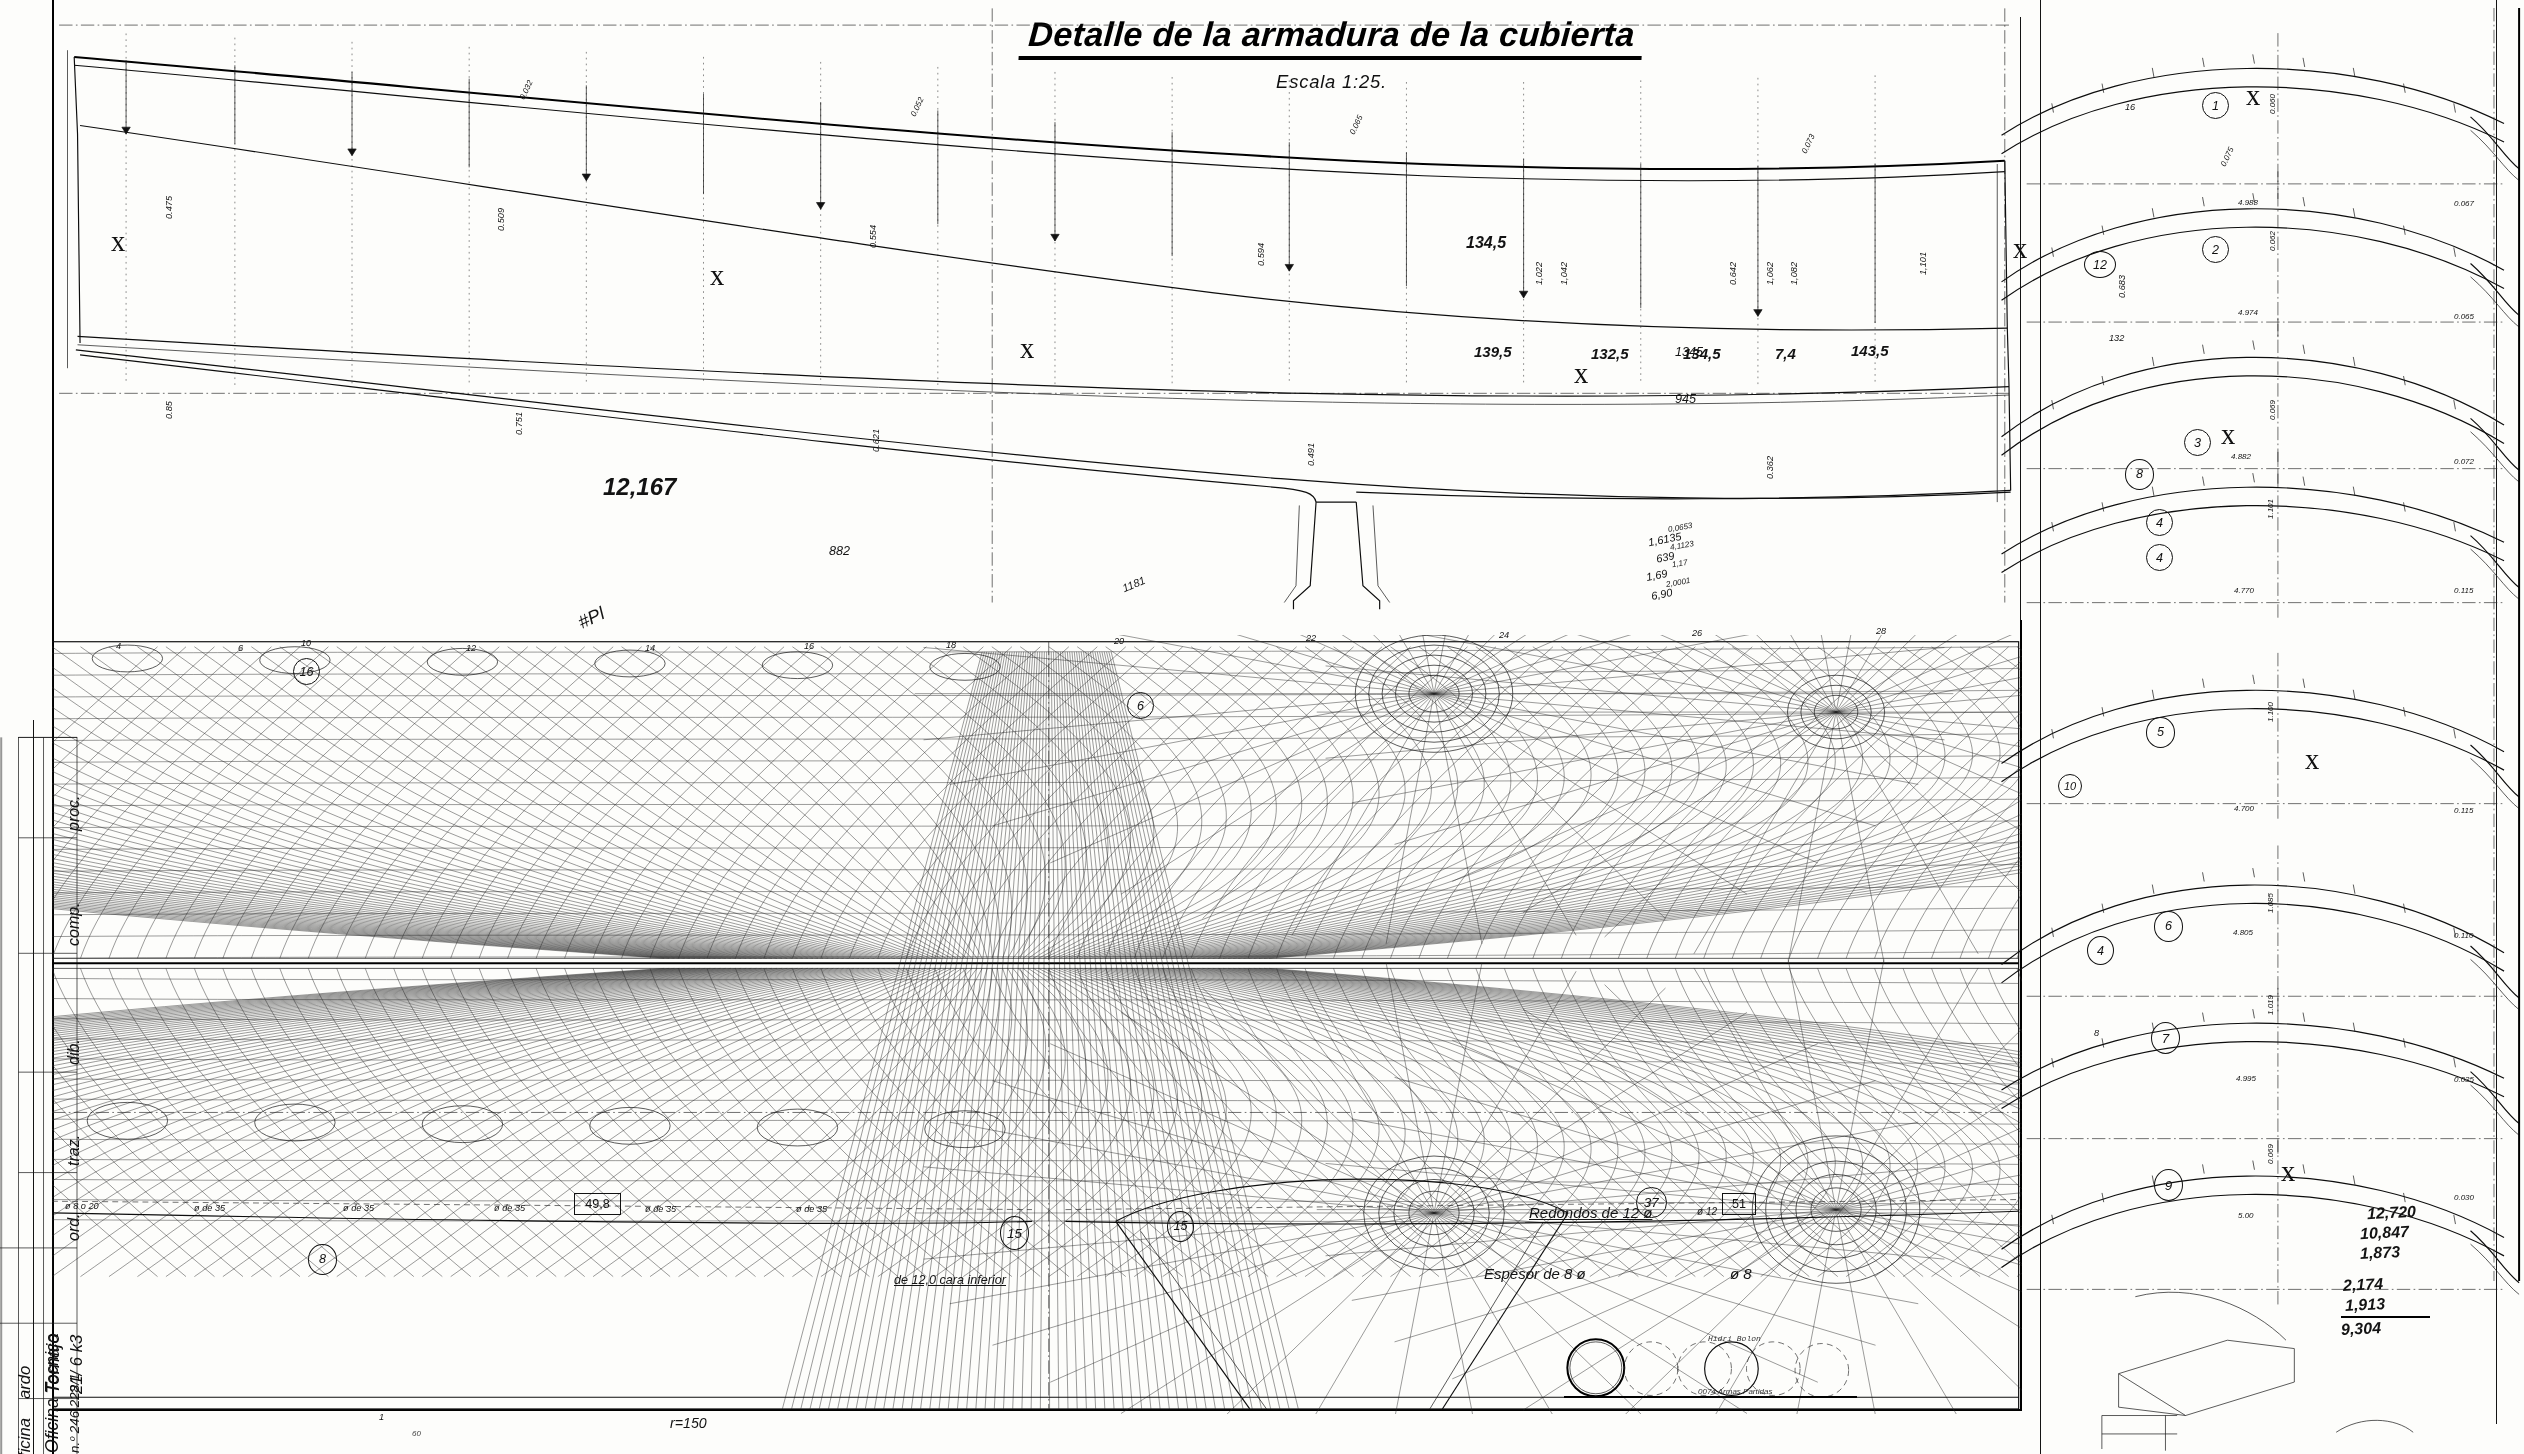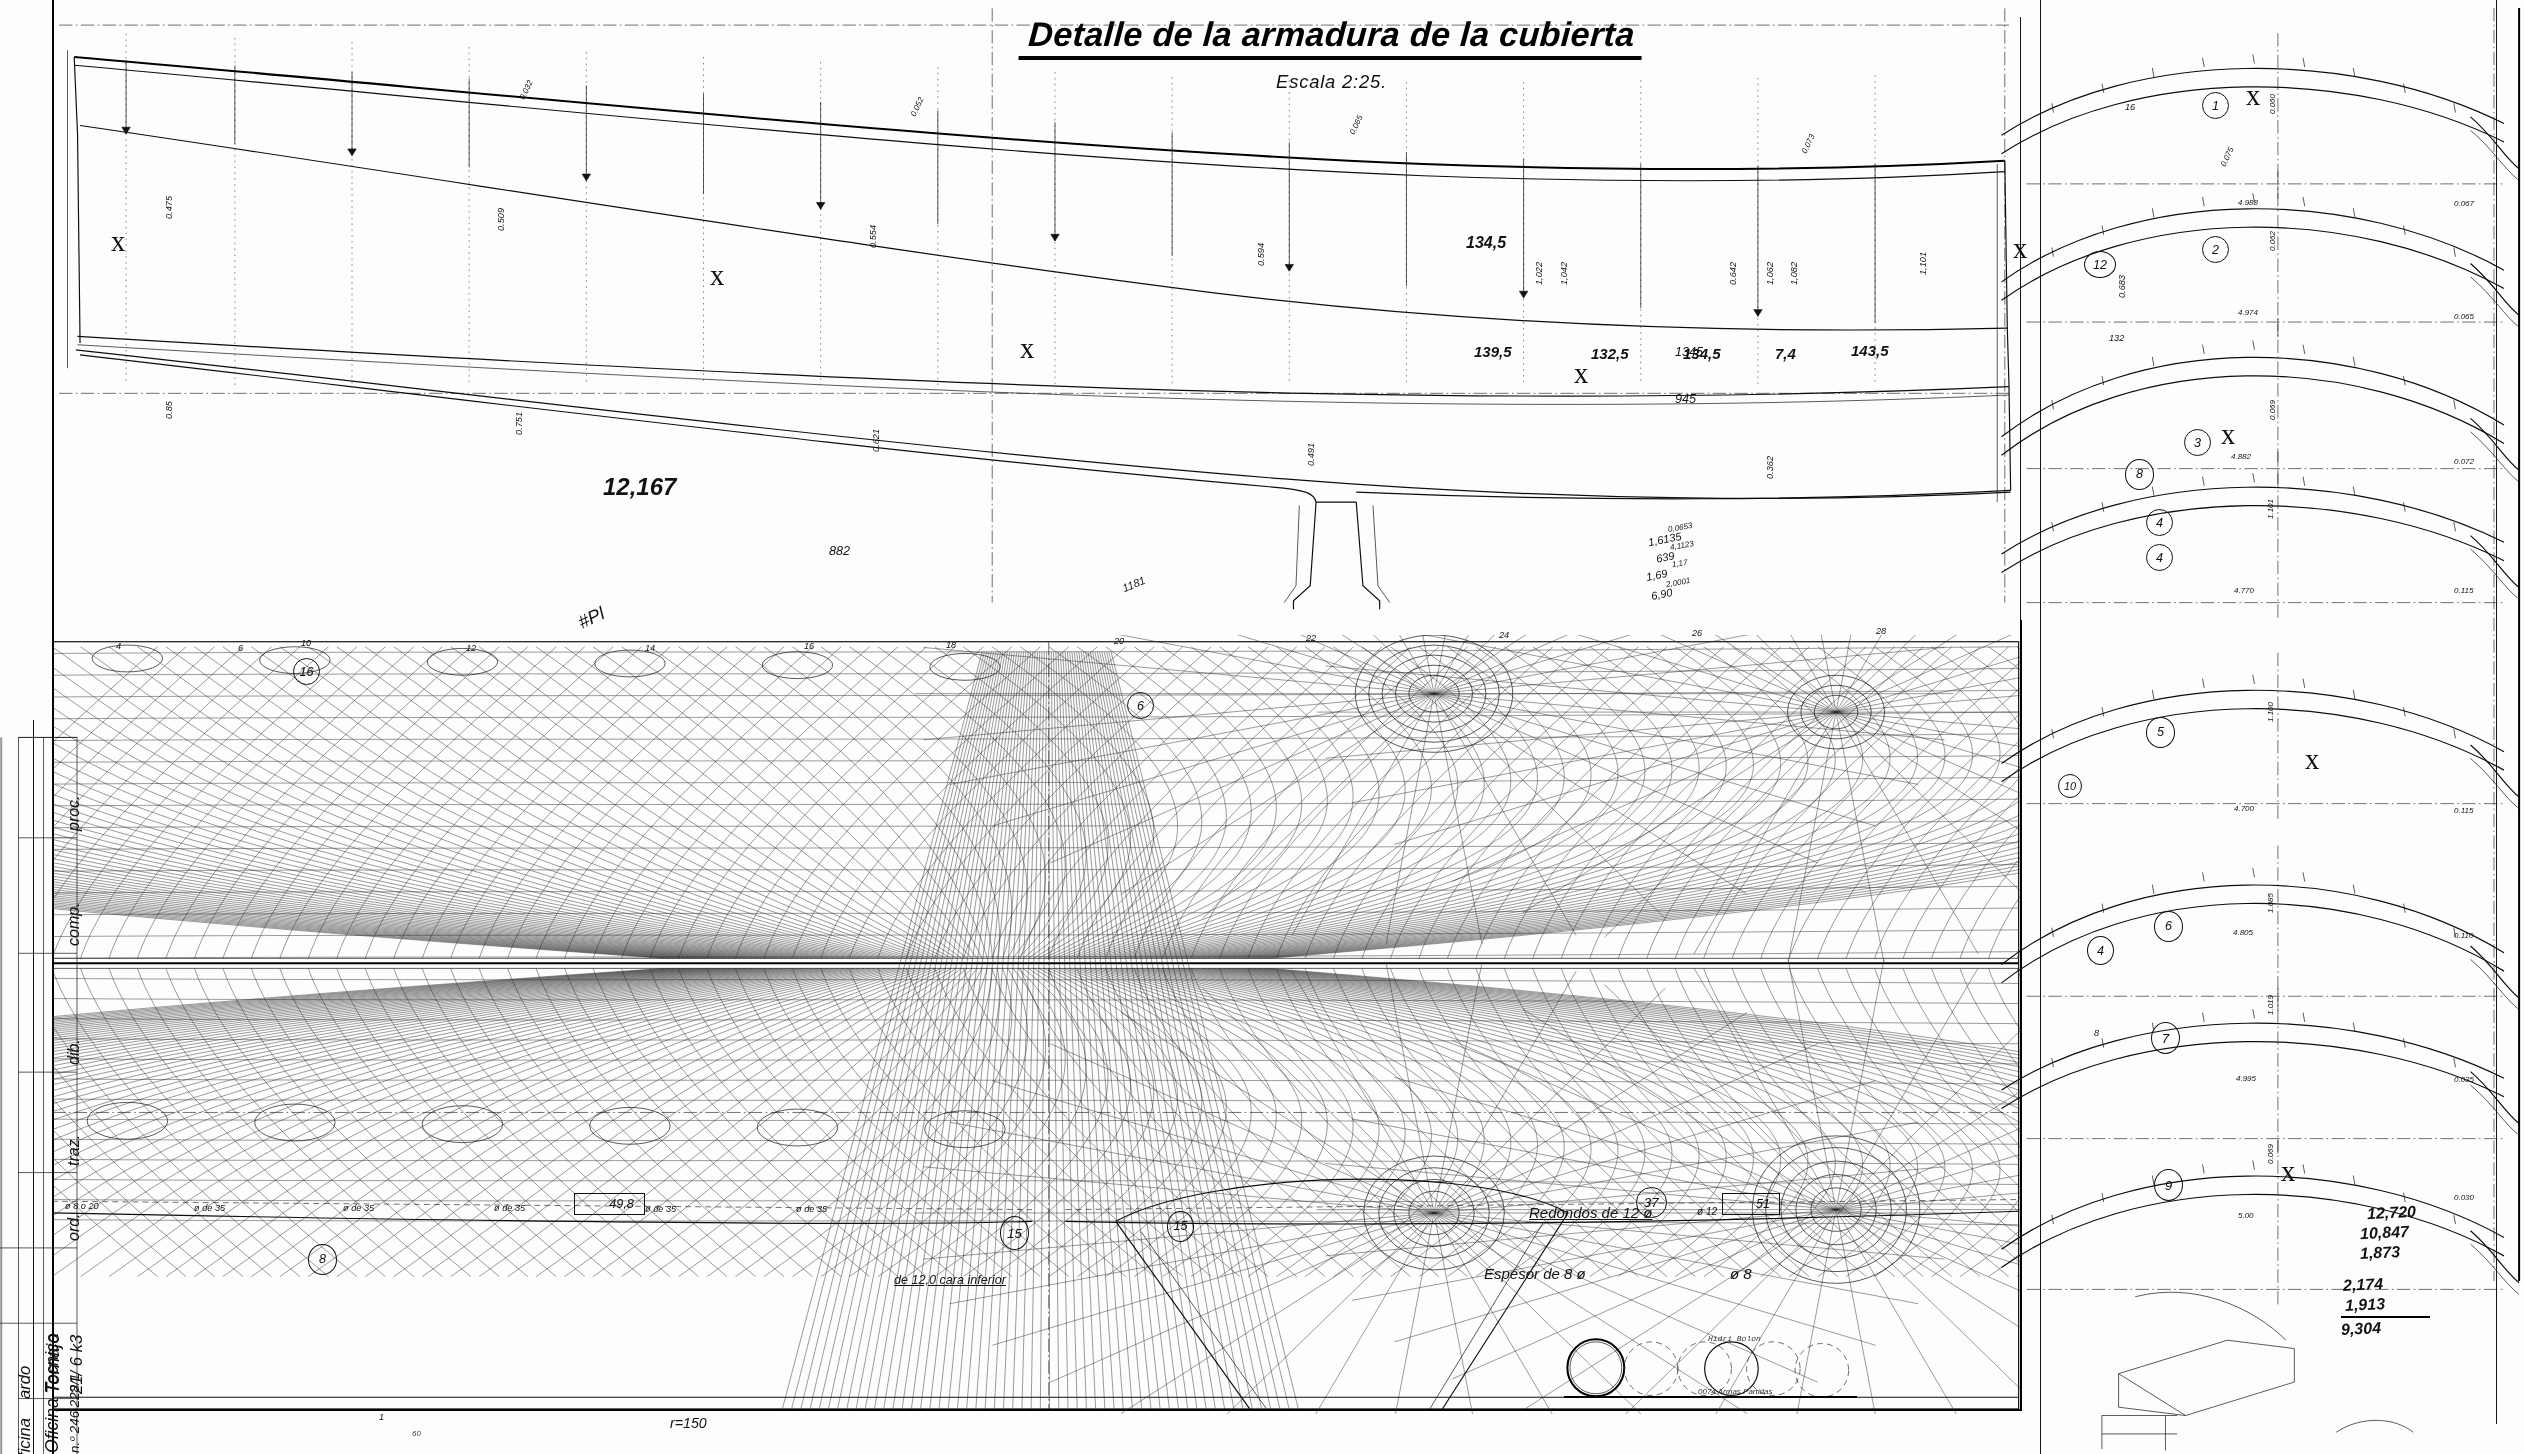--- a/index.html
+++ b/index.html
@@ -49,32 +49,32 @@
   .num-s{font-size:8px;}
   .num-l{font-size:12.6px;}
   .vnum{transform-origin:0 0;transform:rotate(-90deg);white-space:nowrap;}
   .snum{transform-origin:0 0;transform:rotate(-65deg);white-space:nowrap;}
   .circ{
     position:absolute;border:1.2px solid #111;border-radius:50%;
     display:flex;align-items:center;justify-content:center;
     font-style:italic;color:#111;
   }
   .boxnum{position:absolute;border:1.2px solid #111;display:flex;align-items:center;
-    justify-content:center;font-style:italic;color:#111;padding-left:24px;}
+    justify-content:center;color:#111;}
   .xmark{position:absolute;font-size:28.5px;color:#111;font-family:"Liberation Serif",serif;}
   #noise{position:absolute;inset:0;pointer-events:none;opacity:.20;}
 </style>
 </head>
 <body>
 
 <div id="sheet">
 
   <div id="title-block">
     <div id="main-title">Detalle de la armadura de la cubierta</div>
-    <div id="scale-label">Escala 2:25.</div>
+    <div id="scale-label">Escala 1:25.</div>
   </div>
 
   <div class="line vline thick" style="left:52px;top:0;width:1.7px;height:1455px;"></div>
   <div class="line vline" style="left:33px;top:720px;width:0.8px;height:734px;"></div>
   <div class="line hline thick" style="left:52px;top:1409px;width:1968px;height:1.7px;"></div>
   <div class="line vline thick" style="left:2020px;top:620px;width:1.7px;height:791px;"></div>
   <div class="line vline" style="left:2020px;top:16.7px;width:0.8px;height:603px;"></div>
   <div class="line vline" style="left:2040px;top:0;width:0.8px;height:1455px;"></div>
   <div class="line vline" style="left:2496px;top:0;width:0.8px;height:1424px;"></div>
 

